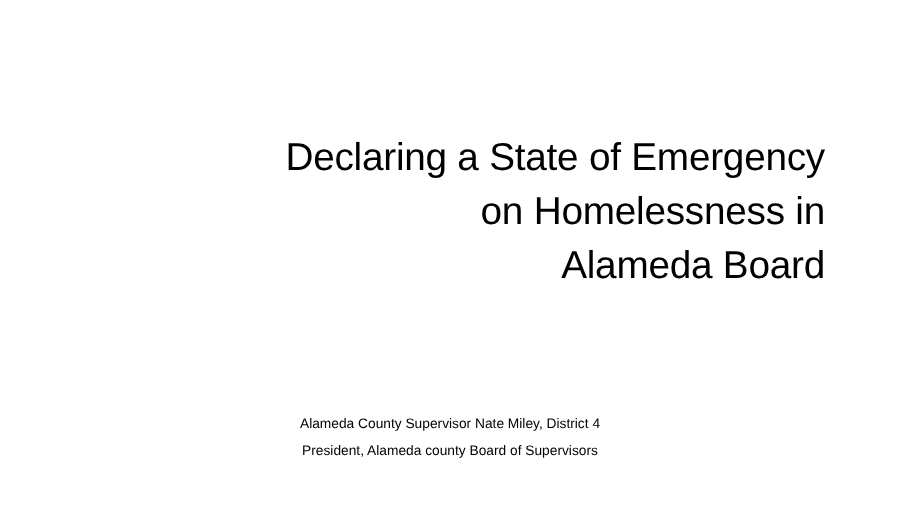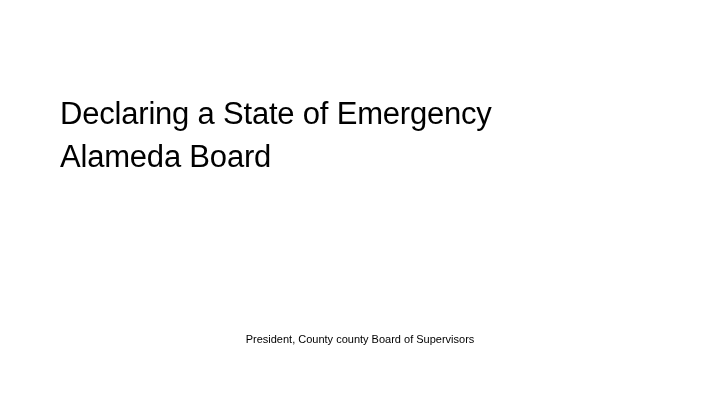--- a/index.html
+++ b/index.html
@@ -16,23 +16,23 @@
   .slide {
     position: relative;
     width: 720px;
     height: 405px;
     background: #ffffff;
     box-sizing: border-box;
   }
   .title-block {
     position: absolute;
     left: 60px;
-    top: 92px;
+    top: 104px;
     width: 600px;
-    text-align: left;
+    text-align: right;
   }
   .title-line {
     font-size: 31px;
     line-height: 43px;
     color: #000000;
     font-weight: normal;
     letter-spacing: -0.2px;
     white-space: nowrap;
   }
   .subtitle-block {
@@ -49,20 +49,22 @@
     font-weight: normal;
   }
 </style>
 </head>
 <body>
 
 <div class="slide">
 
   <div class="title-block">
     <div class="title-line">Declaring a State of Emergency</div>
+    <div class="title-line">on Homelessness in</div>
     <div class="title-line">Alameda Board</div>
   </div>
 
   <div class="subtitle-block">
-    <div class="subtitle-line">President, County county Board of Supervisors</div>
+    <div class="subtitle-line">Alameda County Supervisor Nate Miley, District 4</div>
+    <div class="subtitle-line">President, Alameda county Board of Supervisors</div>
   </div>
 
 </div>
 
 </body></html>

